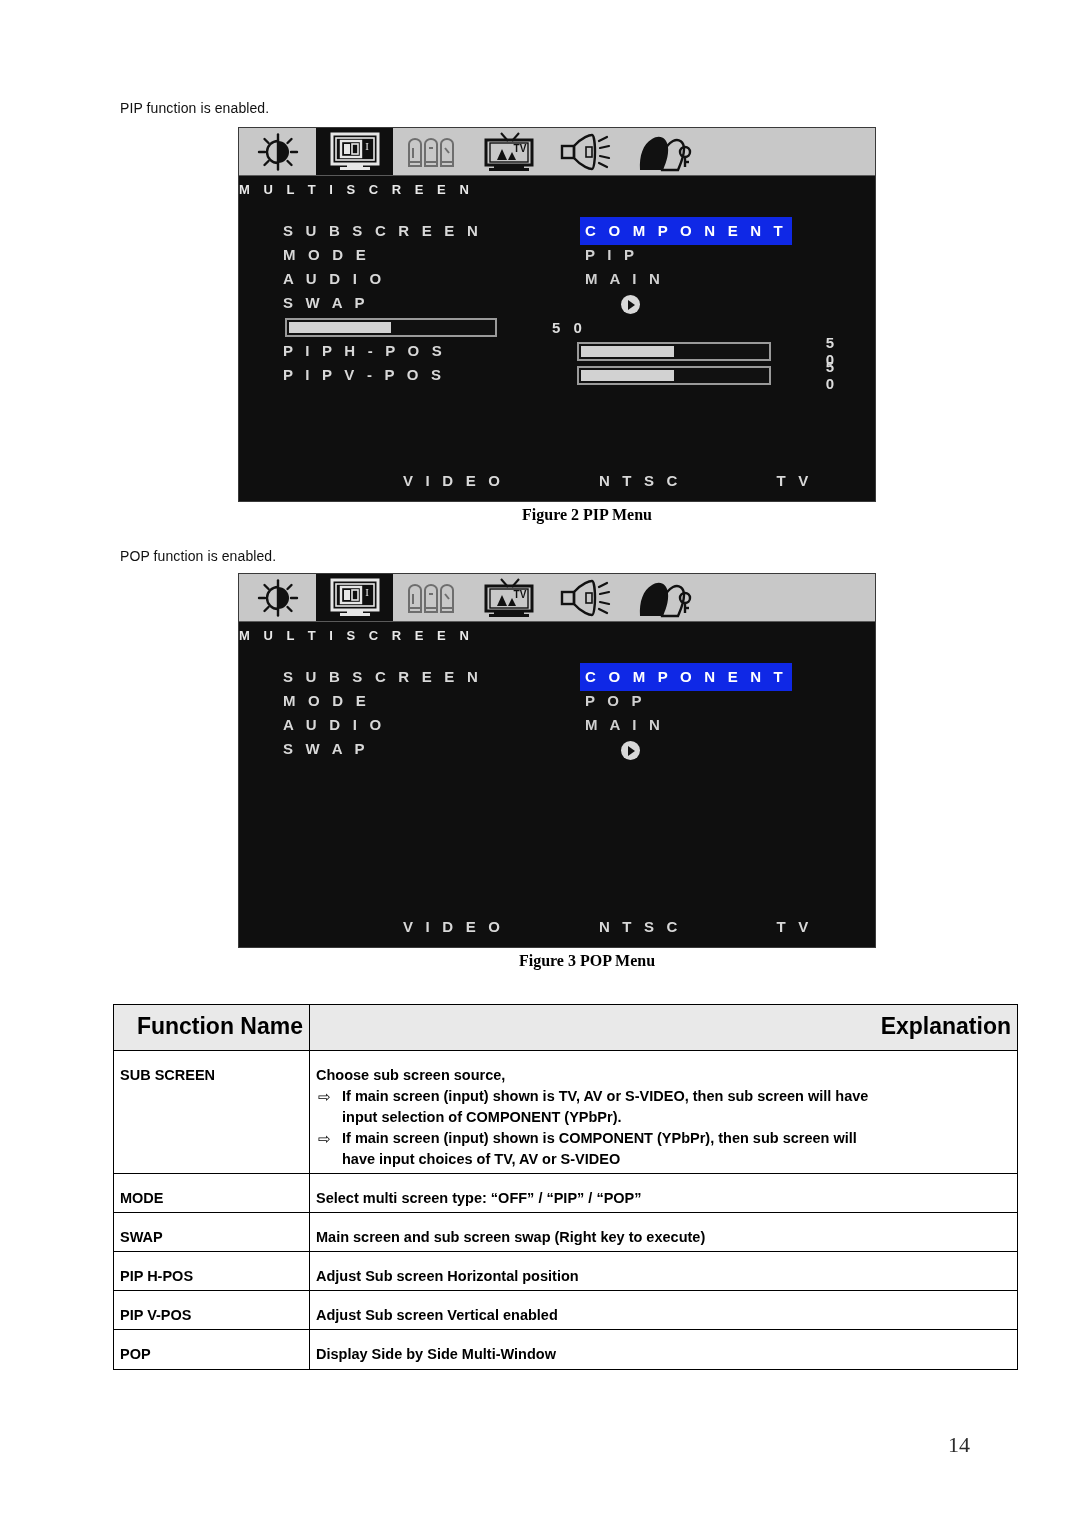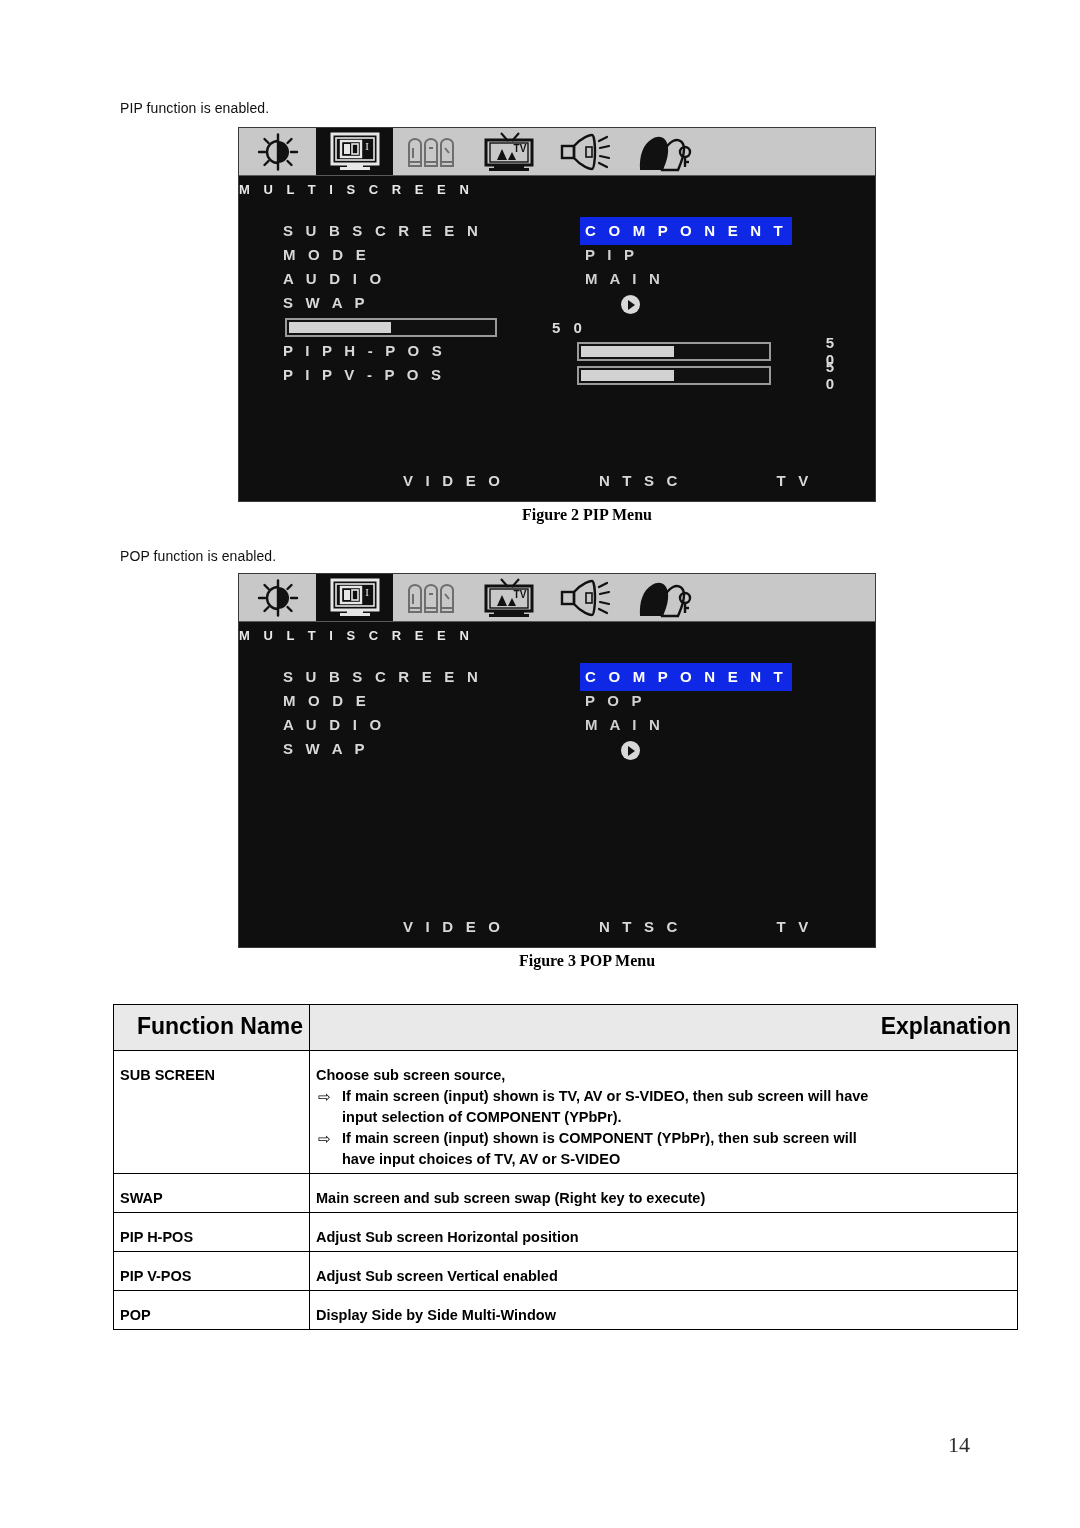--- a/index.html
+++ b/index.html
@@ -515,20 +515,26 @@
   </thead>
   <tbody>
       <tr>
         <td class="tbl-name-cell">SUB SCREEN</td>
         <td>
           <span class="tbl-sub-line">Choose sub screen source,</span>
           <span class="tbl-bullet-line"><span class="bullet">⇨</span>If main screen (input) shown is TV, AV or S-VIDEO, then sub screen will have</span>
           <span class="tbl-cont-line">input selection of COMPONENT (YPbPr).</span>
           <span class="tbl-bullet-line"><span class="bullet">⇨</span>If main screen (input) shown is COMPONENT (YPbPr), then sub screen will</span>
           <span class="tbl-cont-line">have input choices of TV, AV or S-VIDEO</span>
+        </td>
+      </tr>
+      <tr>
+        <td class="tbl-name-cell">MODE</td>
+        <td>
+          <span class="tbl-sub-line">Select multi screen type: “OFF” / “PIP” / “POP”</span>
         </td>
       </tr>
       <tr>
         <td class="tbl-name-cell">SWAP</td>
         <td>
           <span class="tbl-sub-line">Main screen and sub screen swap (Right key to execute)</span>
         </td>
       </tr>
       <tr>
         <td class="tbl-name-cell">PIP H-POS</td>

